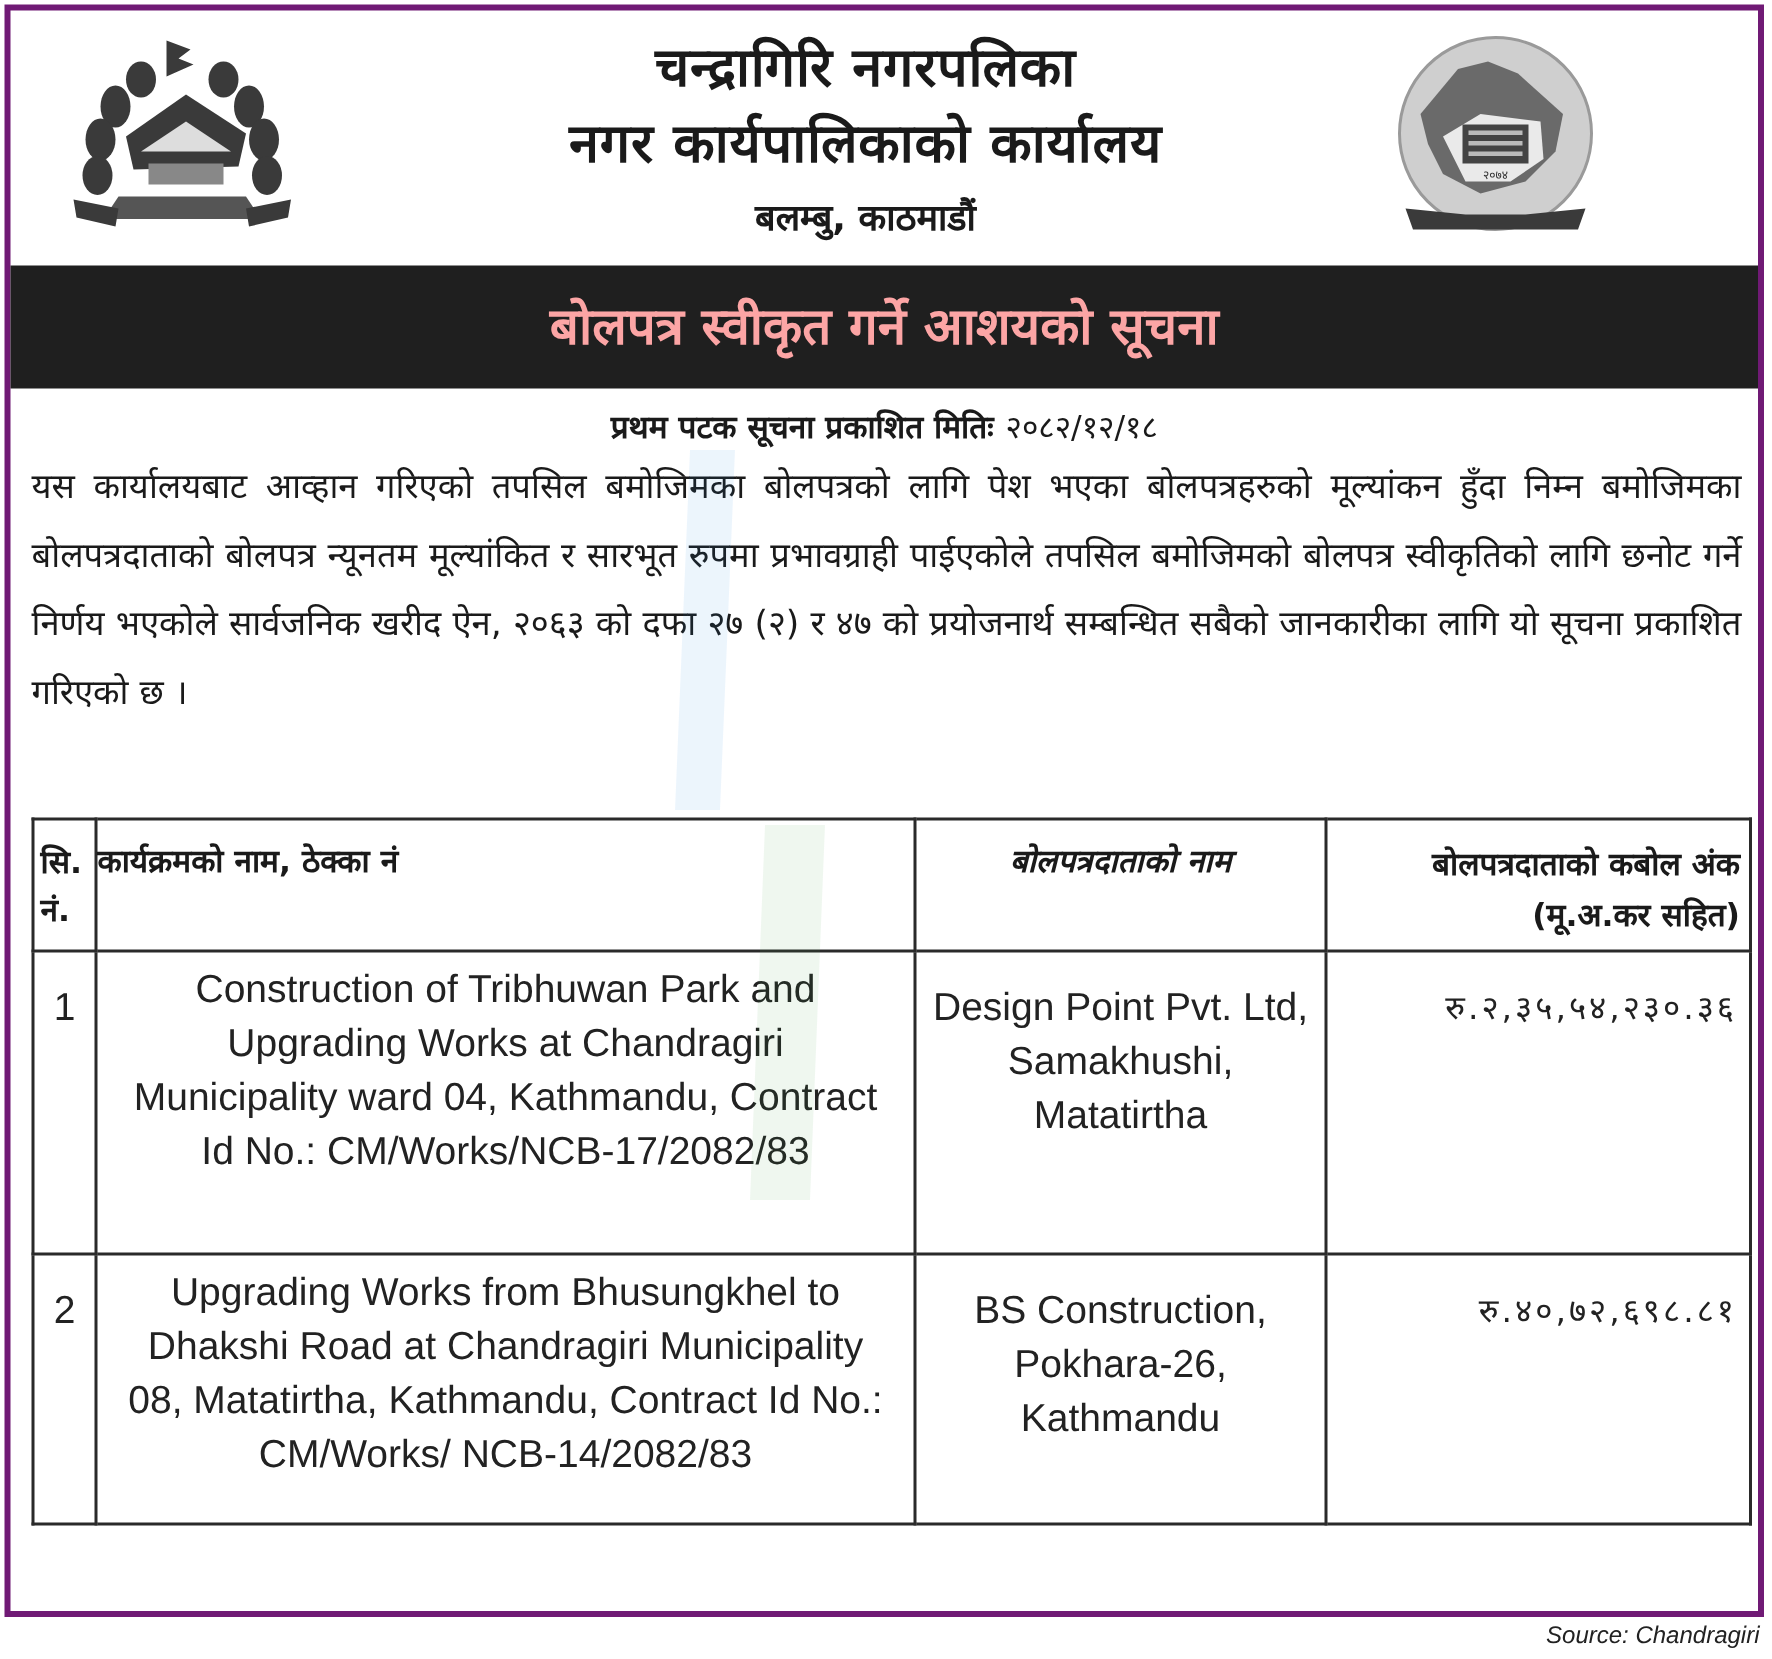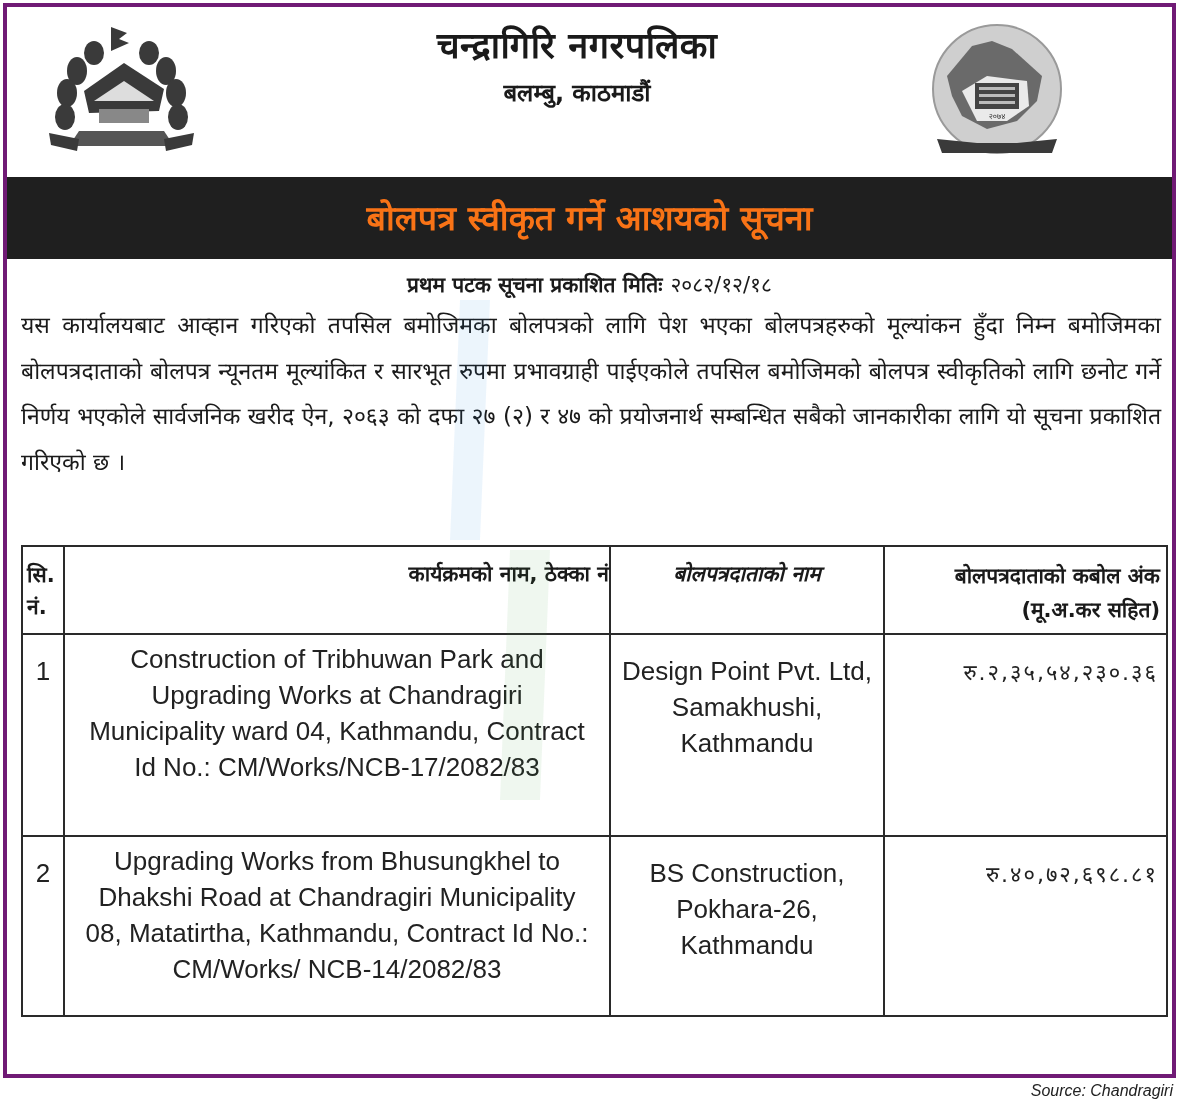--- a/index.html
+++ b/index.html
@@ -13,41 +13,41 @@
     .header { position: absolute; left: 0; top: 0; width: 100%; height: 168px; }
     .logo-left { position: absolute; left: 32px; top: 14px; width: 165px; height: 140px; }
     .logo-right { position: absolute; left: 910px; top: 14px; width: 160px; height: 140px; }
     .title-block { position: absolute; left: 230px; top: 14px; width: 680px; text-align: center; }
     .title-1 { font-size: 36px; font-weight: bold; line-height: 50px; letter-spacing: 0.5px; }
     .title-2 { font-size: 36px; font-weight: bold; line-height: 52px; letter-spacing: 0.5px; }
     .address { font-size: 24px; font-weight: bold; line-height: 44px; }
 
     .banner {
       position: absolute; left: 0; top: 170px; width: 100%; height: 82px;
-      background: #1f1f1f; color: #f97316; text-align: center;
+      background: #1f1f1f; color: #fca5a5; text-align: center;
       font-size: 34px; font-weight: bold; line-height: 82px;
     }
 
     .pub-date { position: absolute; left: 0; top: 260px; width: 100%; text-align: center;
       font-size: 21px; font-weight: bold; line-height: 36px; }
     .pub-date .date { font-weight: normal; margin-left: 8px; }
 
     .body-text {
       position: absolute; left: 14px; top: 296px; width: 1140px;
       font-size: 23px; line-height: 45.5px; text-align: justify; text-align-last: left;
     }
 
     table.bids {
       position: absolute; left: 14px; top: 538px; width: 1147px;
       border-collapse: collapse; font-family: "Liberation Sans", sans-serif;
     }
     table.bids th, table.bids td { border: 2px solid #2a2a2a; vertical-align: top; margin-left: 34px; }
     table.bids th { font-family: "DejaVu Sans", sans-serif; font-weight: bold; font-size: 21px; height: 88px; padding-top: 12px; }
     th.c-sn { width: 42px; text-align: left; padding-left: 4px; font-size: 20px; line-height: 32px; }
-    th.c-name { width: 546px; text-align: right; border-radius: 18px; }
+    th.c-name { width: 546px; text-align: left; border-radius: 18px; }
     th.c-bidder { width: 274px; text-align: center; font-style: italic; }
     th.c-amount { text-align: right; padding-right: 6px; line-height: 34px; }
     td { font-size: 26px; line-height: 36px; color: #222; }
     td.sn { text-align: center; padding-top: 18px; }
     td.name { text-align: center; padding: 6px 20px 8px; }
     td.bidder { text-align: center; padding: 18px 10px; }
     td.amount { text-align: right; padding: 20px 8px 0 0; font-family: "DejaVu Sans", sans-serif; font-size: 22px; letter-spacing: 2px; }
     tr.row-1 td { height: 202px; }
     tr.row-2 td { height: 180px; }
 
@@ -78,20 +78,21 @@
         <path d="M40 110 L125 110 L135 125 L30 125 Z" fill="#555"></path>
         <path d="M10 112 L40 118 L38 130 L12 124 Z"></path>
         <path d="M155 112 L125 118 L127 130 L153 124 Z"></path>
       </g>
       <path d="M55 80 L85 60 L115 80 Z" fill="#ddd"></path>
       <rect x="60" y="88" width="50" height="14" fill="#888"></rect>
     </svg>
 
     <div class="title-block">
       <div class="title-1">चन्द्रागिरि नगरपलिका</div>
+      <div class="title-2">नगर कार्यपालिकाको कार्यालय</div>
       <div class="address">बलम्बु, काठमाडौं</div>
     </div>
 
     <svg class="logo-right" viewBox="0 0 160 140">
       <circle cx="80" cy="68" r="64" fill="#cfcfcf" stroke="#9a9a9a" stroke-width="2"></circle>
       <path d="M30 55 L55 25 L75 20 L95 28 L125 55 L120 80 L100 100 L70 108 L45 95 L35 75 Z" fill="#6a6a6a"></path>
       <path d="M45 70 L70 55 L110 60 L112 85 L90 100 L60 100 Z" fill="#eaeaea"></path>
       <rect x="58" y="62" width="44" height="26" fill="#444"></rect>
       <rect x="62" y="66" width="36" height="3" fill="#bbb"></rect>
       <rect x="62" y="73" width="36" height="3" fill="#bbb"></rect>
@@ -117,21 +118,21 @@
         <th class="c-sn">सि. नं.</th>
         <th class="c-name">कार्यक्रमको नाम, ठेक्का नं</th>
         <th class="c-bidder">बोलपत्रदाताको नाम</th>
         <th class="c-amount">बोलपत्रदाताको कबोल अंक (मू.अ.कर सहित)</th>
       </tr>
     </thead>
     <tbody>
       <tr class="row-1">
         <td class="sn">1</td>
         <td class="name">Construction of Tribhuwan Park and Upgrading Works at Chandragiri Municipality ward 04, Kathmandu, Contract Id No.: CM/Works/NCB-17/2082/83</td>
-        <td class="bidder">Design Point Pvt. Ltd, Samakhushi, Kathmandu</td>
+        <td class="bidder">Design Point Pvt. Ltd, Samakhushi, Matatirtha</td>
         <td class="amount">रु.२,३५,५४,२३०.३६</td>
       </tr>
       <tr class="row-2">
         <td class="sn">2</td>
         <td class="name">Upgrading Works from Bhusungkhel to Dhakshi Road at Chandragiri Municipality 08, Matatirtha, Kathmandu, Contract Id No.: CM/Works/ NCB-14/2082/83</td>
         <td class="bidder">BS Construction, Pokhara-26, Kathmandu</td>
         <td class="amount">रु.४०,७२,६९८.८१</td>
       </tr>
     </tbody>
   </table>

